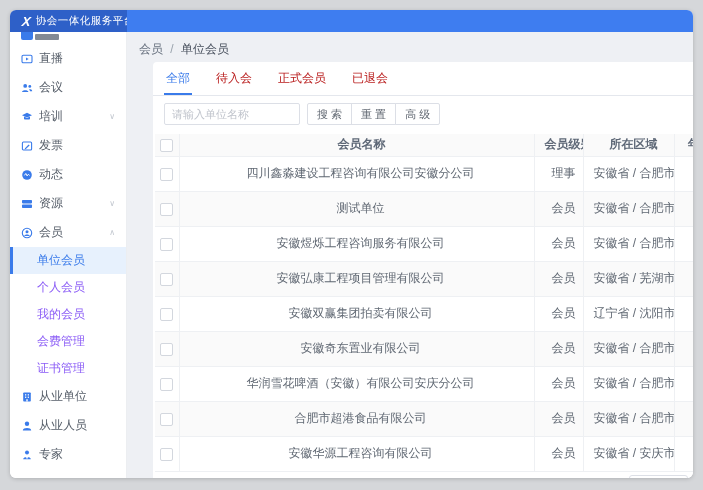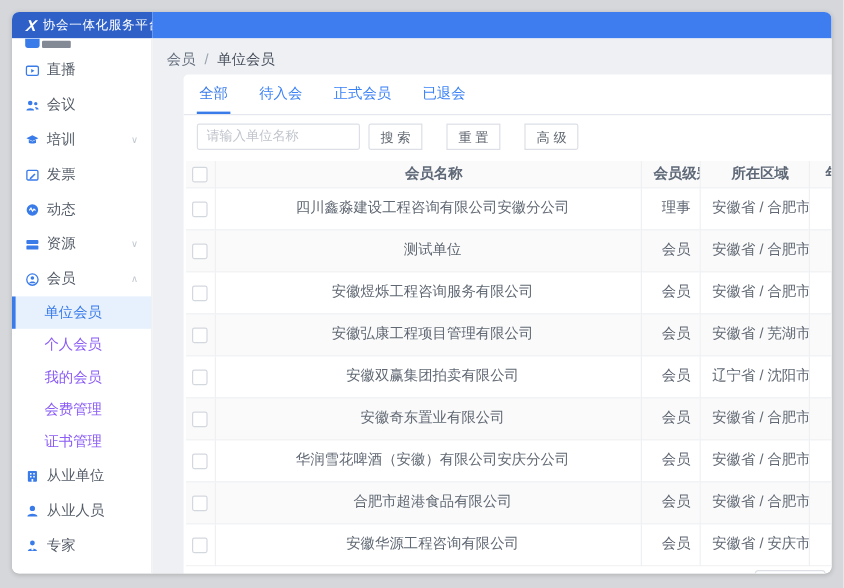--- a/index.html
+++ b/index.html
@@ -63,33 +63,33 @@
   .bc-parent { color:#67707e; }
   .bc-sep { color:#9aa3ad; margin:0 4px; }
   .bc-current { color:#474f5c; }
   .card {
     margin-left:26px; flex:1; background:#fff; border-radius:4px 0 0 0;
     overflow:hidden; display:flex; flex-direction:column; min-height:0;
   }
   
   .tabs { display:flex; padding:0 0 0 11px; border-bottom:1px solid #E4E7ED; flex:0 0 auto; }
   .tab {
-    font-size:12px; color:#3b82f6; padding:8px 2px 6px; margin-right:22px;
+    font-size:12px; color:#b91c1c; padding:8px 2px 6px; margin-right:22px;
     border-bottom:2px solid transparent; cursor:pointer;
   }
   .tab.active { color:var(--accent,#3A7BEA); border-bottom-color:var(--accent,#3A7BEA); }
   
   .toolbar { display:flex; align-items:center; padding:7px 0 0 11px; flex:0 0 auto; }
   .search-input {
     width:136px; height:22px; border:1px solid #DCDFE6; border-radius:2px;
     font-size:11px; padding:0 7px; color:#333; outline:none;
     font-family:"Liberation Sans", sans-serif;
   }
   .search-input::placeholder { color:#C0C4CC; }
-  .btn-group { display:flex; margin-left:7px;gap:21px; }
+  .btn-group { display:flex; margin-left:7px; }
   .btn {
     height:22px; padding:0 9px; font-size:11px; color:#5f6670;
     background:#fff; border:1px solid #DCDFE6; margin-left:-1px; cursor:pointer;
     font-family:"Liberation Sans", sans-serif; white-space:nowrap;
   }
   .btn:first-child { margin-left:0; border-radius:2px 0 0 2px; }
   .btn:last-child { border-radius:0 2px 2px 0; }
   
   .table-clip { margin:9px 0 0 2px; overflow:hidden; flex:0 0 auto; }
   table { width:585px; table-layout:fixed; border-collapse:collapse; }

